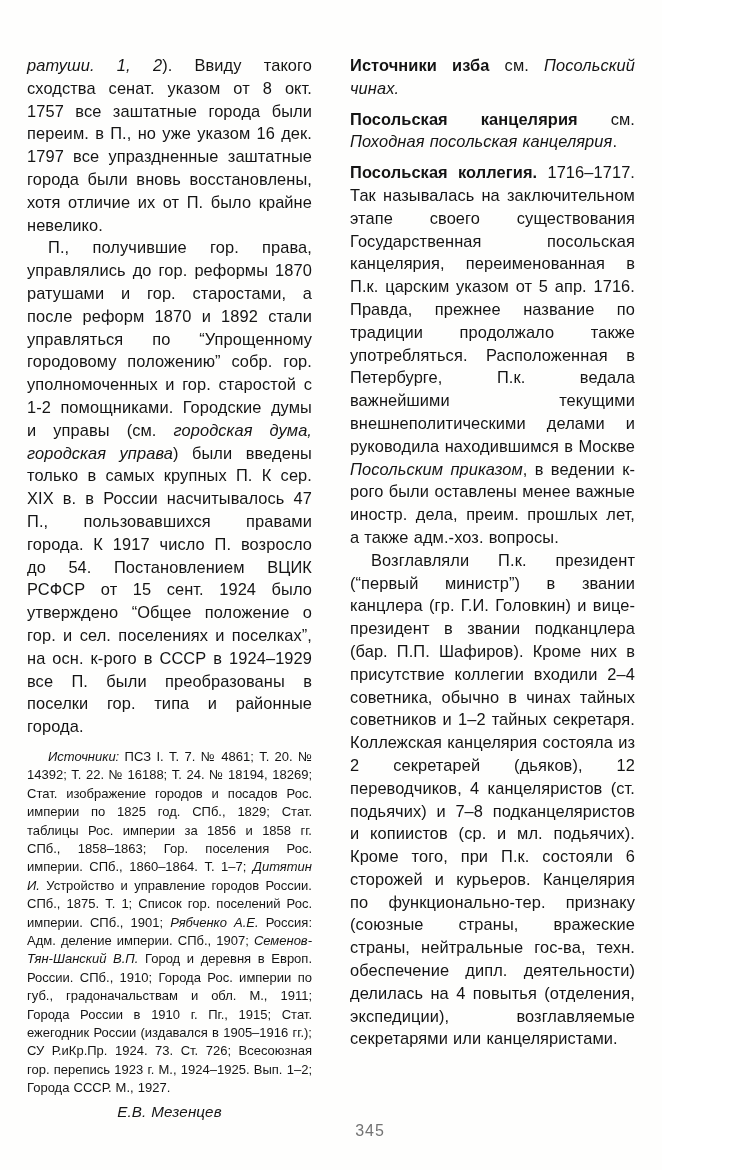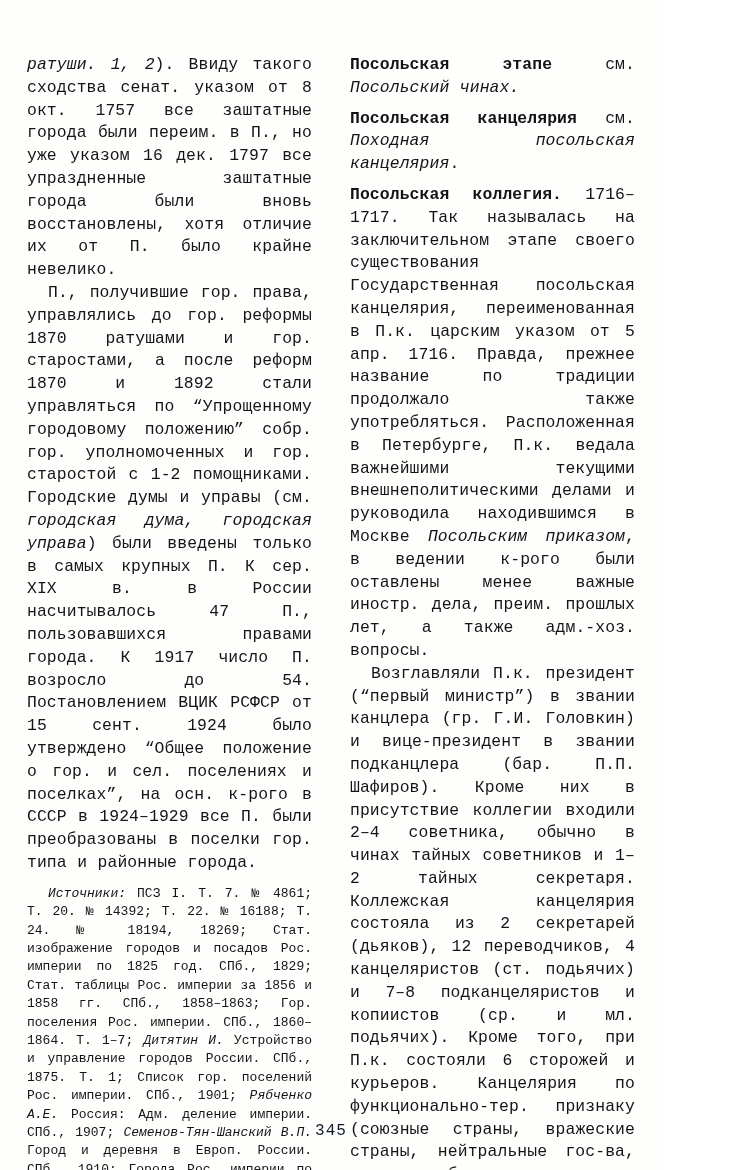--- a/index.html
+++ b/index.html
@@ -5,21 +5,21 @@
   html, body {
     margin: 0;
     padding: 0;
     background: #ffffff;
   }
   .page {
     position: relative;
     width: 662px;
     height: 1170px;
     background: #fefefdff;
-    font-family: Liberation Mono, monospace;
+    font-family: Liberation Sans, sans-serif;
     color: #141414;
     overflow: hidden;
   }
   .columns {
     position: absolute;
     top: 54px;
     left: 27px;
     right: 27px;
     display: flex;
     gap: 38px;
@@ -58,35 +58,36 @@
   .seg-i { font-style: italic; }
   .seg-b { font-weight: bold; }
   .page-number {
     position: absolute;
     bottom: 30px;
     left: 0;
     width: 100%;
     text-align: center;
     font-size: 16px;
     letter-spacing: 1px;
-    color: #0f172a;
+    color: #737373;
+    padding-left: 39px;
   }
 </style>
 </head>
 <body>
 
 <div class="page">
   <div class="columns">
     <div class="column">
         <p class="para body"><span class="seg-i">ратуши. 1, 2</span><span class="seg-n">). Ввиду такого сходства сенат. указом от 8 окт. 1757 все заштатные города были переим. в П., но уже указом 16 дек. 1797 все упраздненные заштатные города были вновь восстановлены, хотя отличие их от П. было крайне невелико.</span></p>
         <p class="para indent"><span class="seg-n">П., получившие гор. права, управлялись до гор. реформы 1870 ратушами и гор. старостами, а после реформ 1870 и 1892 стали управляться по “Упрощенному городовому положению” собр. гор. уполномоченных и гор. старостой с 1-2 помощниками. Городские думы и управы (см. </span><span class="seg-i">городская дума, городская управа</span><span class="seg-n">) были введены только в самых крупных П. К сер. XIX в. в России насчитывалось 47 П., пользовавшихся правами города. К 1917 число П. возросло до 54. Постановлением ВЦИК РСФСР от 15 сент. 1924 было утверждено “Общее положение о гор. и сел. поселениях и поселках”, на осн. к-рого в СССР в 1924–1929 все П. были преобразованы в поселки гор. типа и районные города.</span></p>
         <p class="para sources"><span class="seg-i">Источники:</span><span class="seg-n"> ПСЗ I. Т. 7. № 4861; Т. 20. № 14392; Т. 22. № 16188; Т. 24. № 18194, 18269; Стат. изображение городов и посадов Рос. империи по 1825 год. СПб., 1829; Стат. таблицы Рос. империи за 1856 и 1858 гг. СПб., 1858–1863; Гор. поселения Рос. империи. СПб., 1860–1864. Т. 1–7; </span><span class="seg-i">Дитятин И.</span><span class="seg-n"> Устройство и управление городов России. СПб., 1875. Т. 1; Список гор. поселений Рос. империи. СПб., 1901; </span><span class="seg-i">Рябченко А.Е.</span><span class="seg-n"> Россия: Адм. деление империи. СПб., 1907; </span><span class="seg-i">Семенов-Тян-Шанский В.П.</span><span class="seg-n"> Город и деревня в Европ. России. СПб., 1910; Города Рос. империи по губ., градоначальствам и обл. М., 1911; Города России в 1910 г. Пг., 1915; Стат. ежегодник России (издавался в 1905–1916 гг.); СУ Р.иКр.Пр. 1924. 73. Ст. 726; Всесоюзная гор. перепись 1923 г. М., 1924–1925. Вып. 1–2; Города СССР. М., 1927.</span></p>
         <p class="para signature"><span class="seg-i">Е.В. Мезенцев</span></p>
       </div>
     <div class="column">
-        <p class="para body"><span class="seg-b">Посольская этапе</span><span class="seg-n"> см. </span><span class="seg-i">Посольский чинах.</span></p>
+        <p class="para body"><span class="seg-b">Источники изба</span><span class="seg-n"> см. </span><span class="seg-i">Посольский чинах.</span></p>
         <p class="para entry-gap"><span class="seg-b">Посольская канцелярия</span><span class="seg-n"> см. </span><span class="seg-i">Походная посольская канцелярия</span><span class="seg-n">.</span></p>
         <p class="para entry-gap"><span class="seg-b">Посольская коллегия.</span><span class="seg-n"> 1716–1717. Так называлась на заключительном этапе своего существования Государственная посольская канцелярия, переименованная в П.к. царским указом от 5 апр. 1716. Правда, прежнее название по традиции продолжало также употребляться. Расположенная в Петербурге, П.к. ведала важнейшими текущими внешнеполитическими делами и руководила находившимся в Москве </span><span class="seg-i">Посольским приказом</span><span class="seg-n">, в ведении к-рого были оставлены менее важные иностр. дела, преим. прошлых лет, а также адм.-хоз. вопросы.</span></p>
         <p class="para indent"><span class="seg-n">Возглавляли П.к. президент (“первый министр”) в звании канцлера (гр. Г.И. Головкин) и вице-президент в звании подканцлера (бар. П.П. Шафиров). Кроме них в присутствие коллегии входили 2–4 советника, обычно в чинах тайных советников и 1–2 тайных секретаря. Коллежская канцелярия состояла из 2 секретарей (дьяков), 12 переводчиков, 4 канцеляристов (ст. подьячих) и 7–8 подканцеляристов и копиистов (ср. и мл. подьячих). Кроме того, при П.к. состояли 6 сторожей и курьеров. Канцелярия по функционально-тер. признаку (союзные страны, вражеские страны, нейтральные гос-ва, техн. обеспечение дипл. деятельности) делилась на 4 повытья (отделения, экспедиции), возглавляемые секретарями или канцеляристами.</span></p>
       </div>
   </div>
   <div class="page-number">345</div>
 </div>
 
 </body></html>

